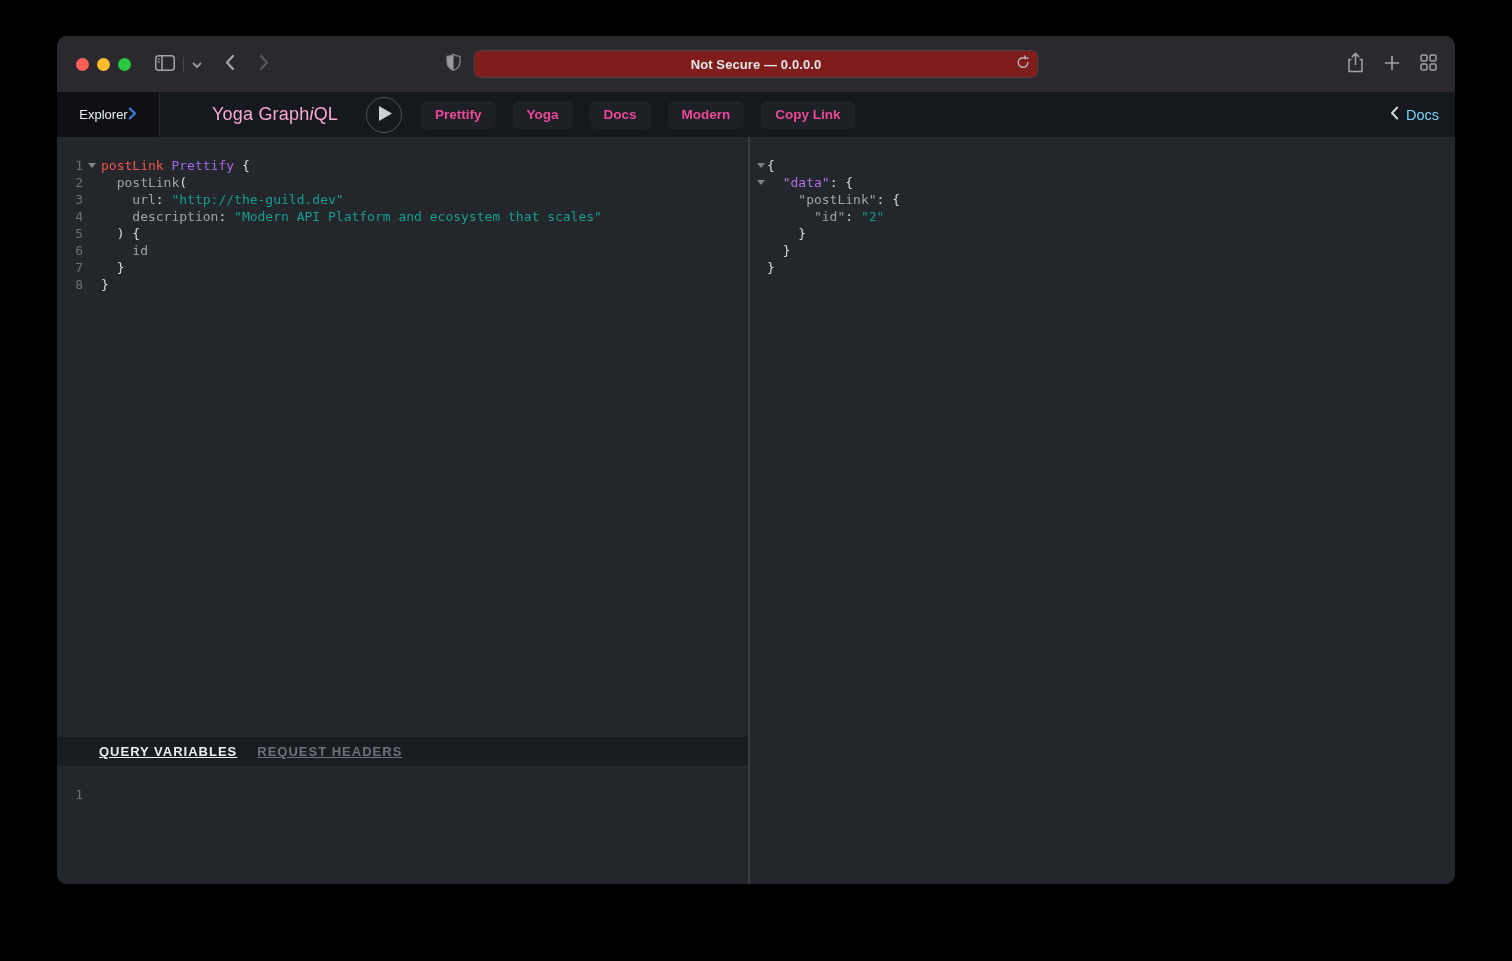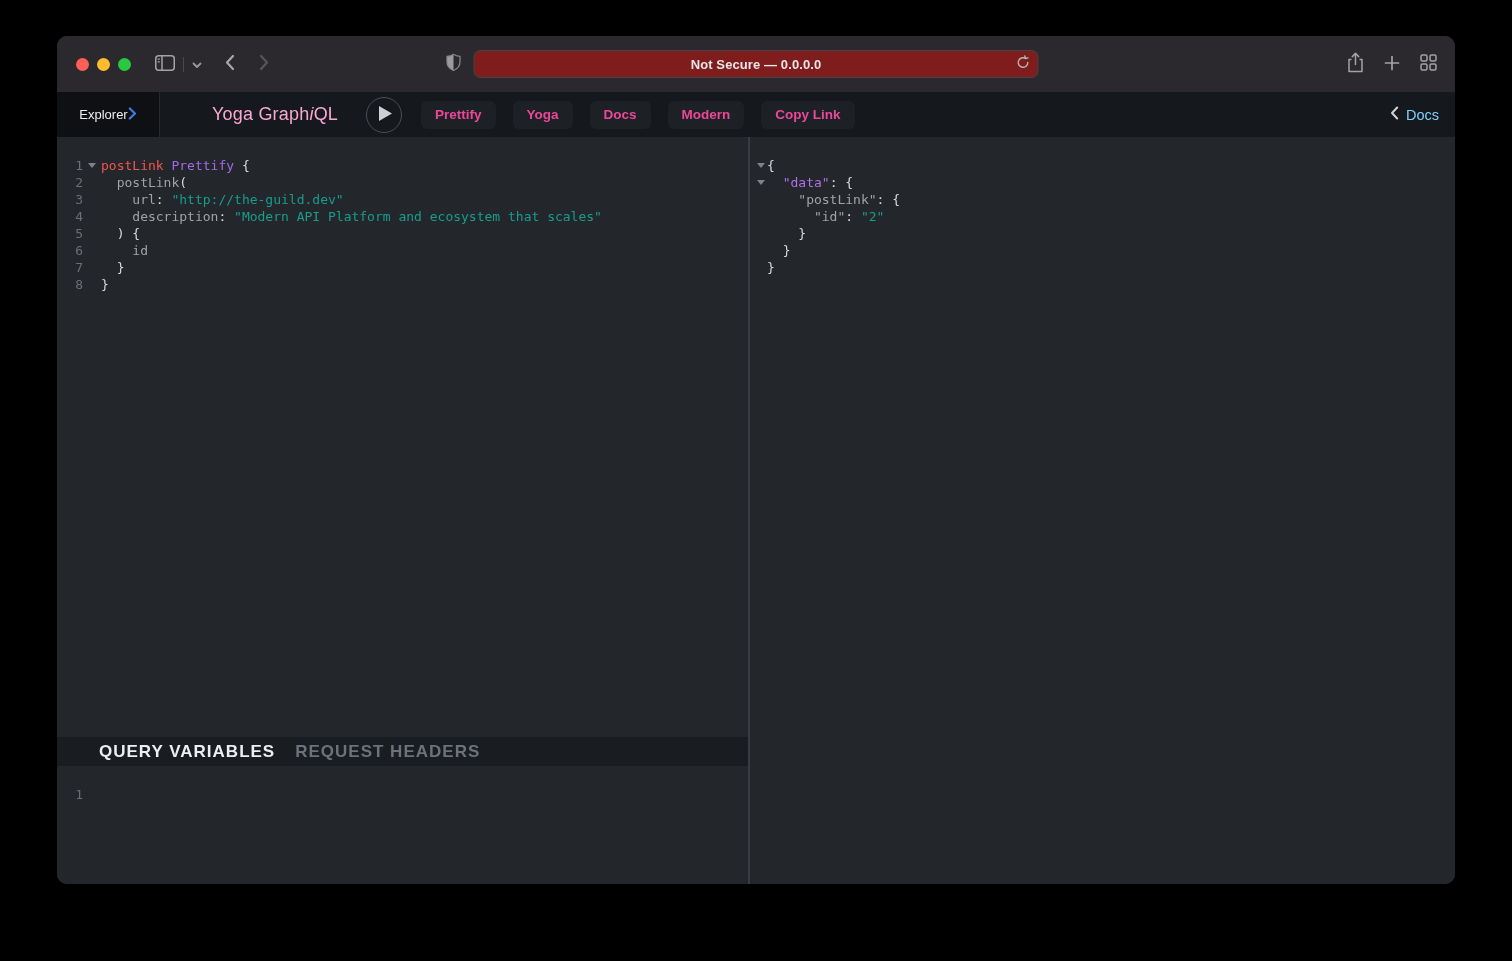--- a/index.html
+++ b/index.html
@@ -76,21 +76,21 @@
   .tok-pun { color:#d8dce1; } .tok-pln { color:#d8dce1; }
   .tok-key { color:#b070e8; }
 
   .response-viewer .cm-line { padding-left:5px; }
   .response-viewer .foldcol { width:12px; flex:0 0 12px; }
 
   
   .var-tabs { height:29px; flex:0 0 29px; background:#191c21; display:flex;
     align-items:center; padding-left:42px; gap:20px; }
   .var-tab { background:none; border:none; font-family:"Liberation Sans", sans-serif;
-    font-size:17px; font-weight:700; letter-spacing:1px; color:#6d727a; }
+    font-size:13px; font-weight:700; letter-spacing:1px; color:#6d727a;text-decoration:underline; }
   .var-tab.active { color:#eceef0; }
   .var-editor { height:118px; flex:0 0 118px; background:#23262b; padding-top:20px; }
 </style>
 </head>
 <body>
 
 <div class="stage">
   <div class="window">
 
     <div class="chrome">

